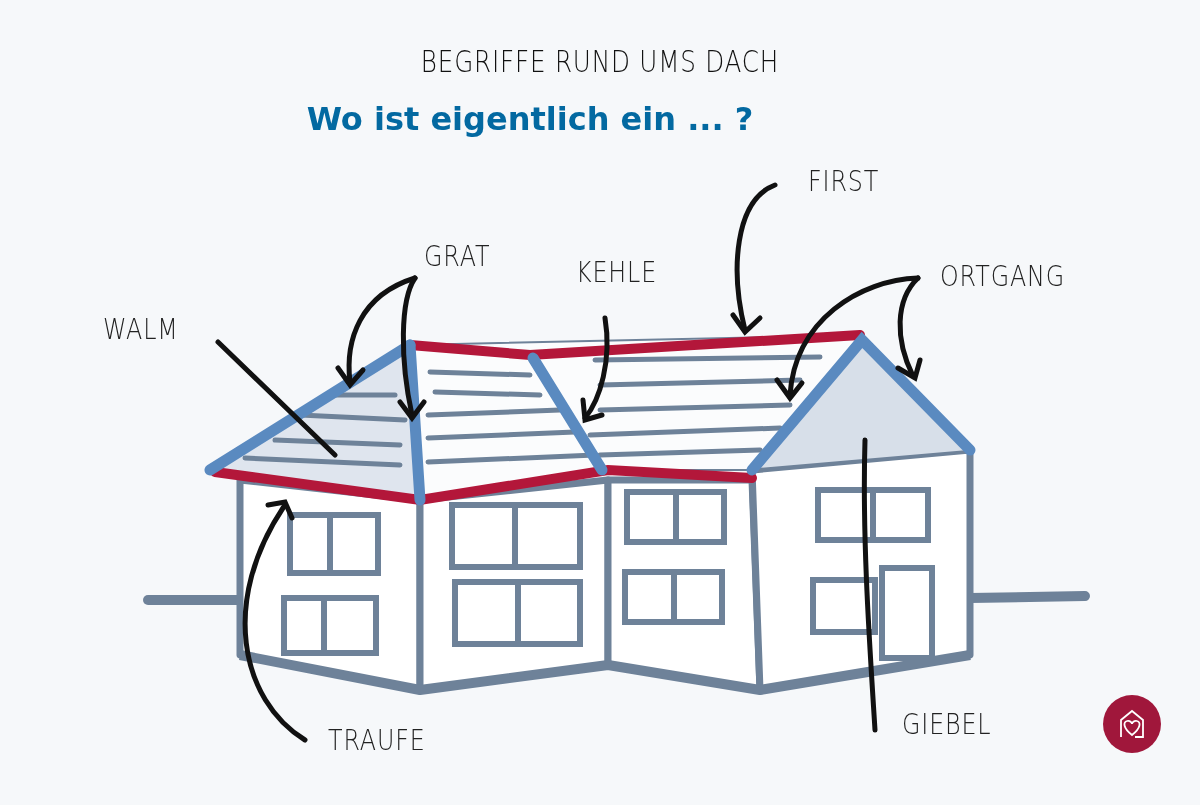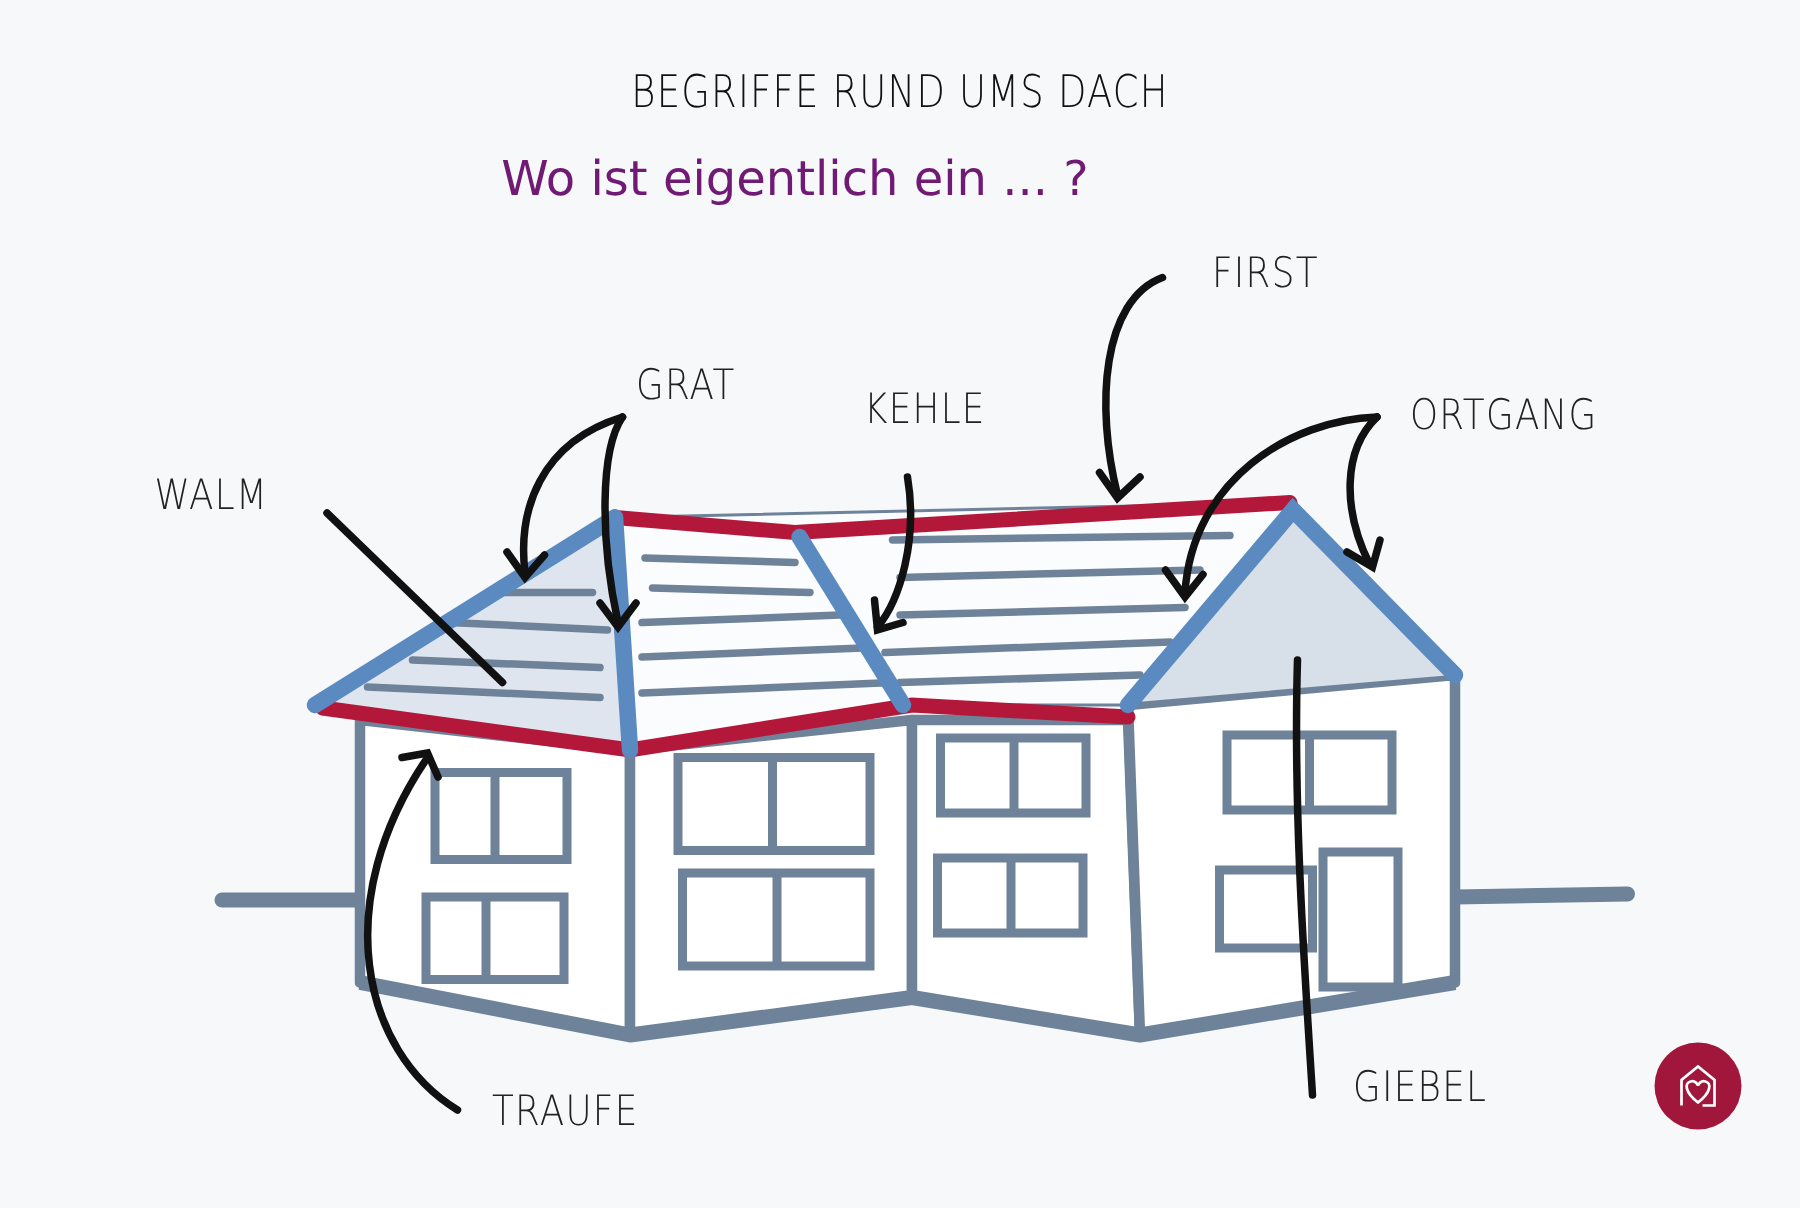--- a/index.html
+++ b/index.html
@@ -1,18 +1,18 @@
 <!DOCTYPE html>
 <html><head>
 <meta charset="utf-8">
 <style>
   html,body{margin:0;padding:0;}
   body{width:1200px;height:805px;background:#f6f8fa;position:relative;overflow:hidden;font-family:"Liberation Sans",sans-serif;}
   .subtitle{position:absolute;top:44px;left:0;width:1200px;text-align:center;font-family:"DejaVu Sans",sans-serif;font-weight:200;font-size:30px;letter-spacing:1px;color:#111;transform:scaleX(0.82);transform-origin:600px 0;}
-  .title{position:absolute;top:100px;left:0;width:1060px;text-align:center;font-family:"DejaVu Sans",sans-serif;font-weight:normal;font-size:32px;color:#701a75;}
+  .title{position:absolute;top:100px;left:0;width:1060px;text-align:center;font-family:"DejaVu Sans",sans-serif;font-weight:bold;font-size:32px;color:#0369a1;}
   svg.scene{position:absolute;left:0;top:0;}
   .lbl{position:absolute;font-family:"DejaVu Sans",sans-serif;font-weight:200;font-size:28px;color:#222;letter-spacing:1px;transform:scaleX(0.85);transform-origin:0 0;}
   .logo{position:absolute;left:1103px;top:695px;width:58px;height:58px;border-radius:50%;background:#a0173b;}
 </style>
 </head>
 <body>
 
 <div class="subtitle">BEGRIFFE RUND UMS DACH</div>
 <div class="title">Wo ist eigentlich ein ... ?</div>
 

